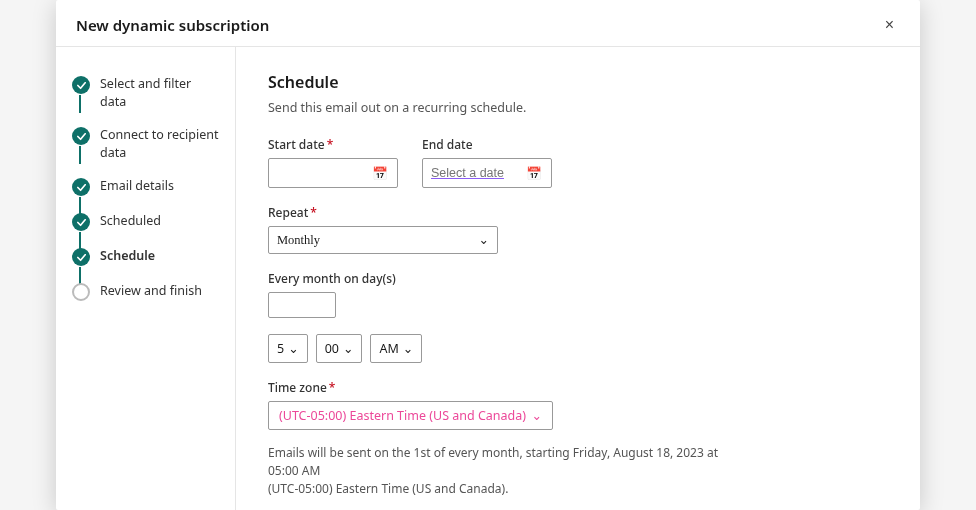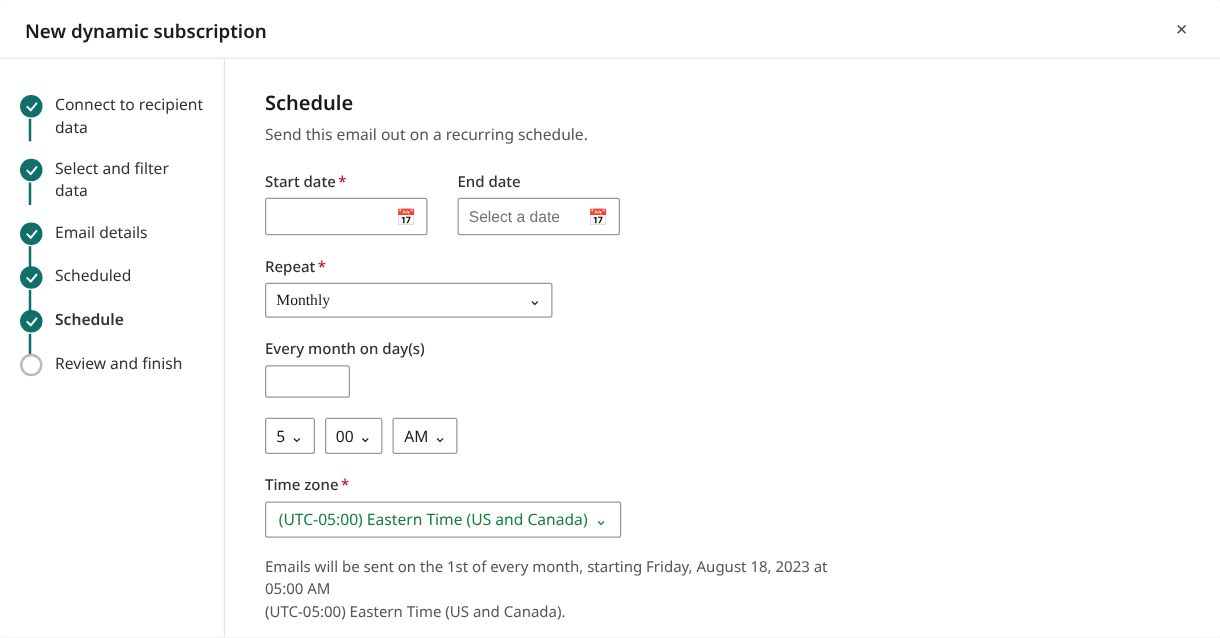--- a/index.html
+++ b/index.html
@@ -6,21 +6,21 @@
     body {
       font-family: 'Segoe UI', system-ui, sans-serif;
       font-size: 13px;
       background: #f5f5f5;
       display: flex;
       align-items: center;
       justify-content: center;
       height: 100vh;
     }
     .modal {
-      width: 976px;
+      width: 864px;
       height: 510px;
       background: #fff;
       display: flex;
       flex-direction: column;
       box-shadow: 0 4px 24px rgba(0,0,0,0.18);
       border-radius: 2px;
       overflow: hidden;
     }
     .modal-header {
       display: flex;
@@ -157,21 +157,21 @@
       justify-content: space-between;
     }
     .date-input-wrap input {
       border: none;
       outline: none;
       font-size: 12.5px;
       color: #1a1a1a;
       width: 90px;
       background: transparent;
     }
-    .date-input-wrap.placeholder input { color: #15803d; }
+    .date-input-wrap.placeholder input { color: #8b5cf6; text-decoration: underline; }
     .cal-icon {
       color: #555;
       font-size: 13px;
       cursor: pointer;
     }
     .select-wrap {
       display: flex;
       align-items: center;
       border: 1px solid #999;
       border-radius: 2px;
@@ -212,21 +212,21 @@
       display: flex;
       align-items: center;
       border: 1px solid #999;
       border-radius: 2px;
       padding: 5px 10px;
       background: #fff;
       width: 285px;
       justify-content: space-between;
       cursor: pointer;
     }
-    .tz-select span { font-size: 12.5px; color: #15803d; }
+    .tz-select span { font-size: 12.5px; color: #ec4899; }
     .info-text {
       font-size: 12px;
       color: #555;
       line-height: 1.5;
       max-width: 460px;
       margin-bottom: 14px;
     }
   </style>
 </head>
 <body>
@@ -241,29 +241,29 @@
   <div class="modal-body">
 
     <div class="sidebar">
 
     <div class="step-item completed">
           <div class="step-icon completed">
             <svg viewBox="0 0 12 12" fill="none">
               <polyline points="2,6 5,9 10,3" stroke="#fff" stroke-width="1.8" stroke-linecap="round" stroke-linejoin="round"></polyline>
             </svg>
           </div>
-          <span class="step-label">Connect to recipient data</span>
+          <span class="step-label">Select and filter data</span>
         </div>
         <div class="step-item completed">
           <div class="step-icon completed">
             <svg viewBox="0 0 12 12" fill="none">
               <polyline points="2,6 5,9 10,3" stroke="#fff" stroke-width="1.8" stroke-linecap="round" stroke-linejoin="round"></polyline>
             </svg>
           </div>
-          <span class="step-label">Select and filter data</span>
+          <span class="step-label">Connect to recipient data</span>
         </div>
         <div class="step-item completed">
           <div class="step-icon completed">
             <svg viewBox="0 0 12 12" fill="none">
               <polyline points="2,6 5,9 10,3" stroke="#fff" stroke-width="1.8" stroke-linecap="round" stroke-linejoin="round"></polyline>
             </svg>
           </div>
           <span class="step-label">Email details</span>
         </div>
         <div class="step-item completed">

